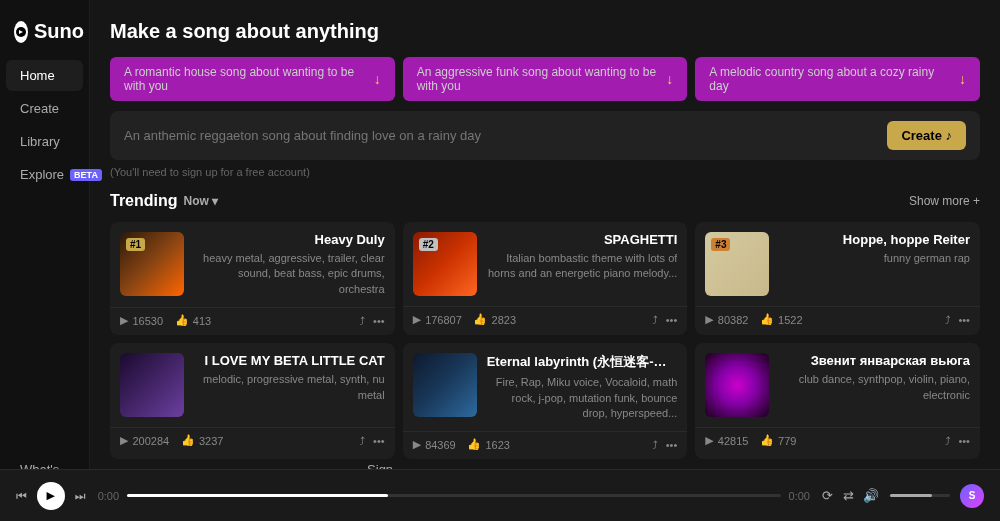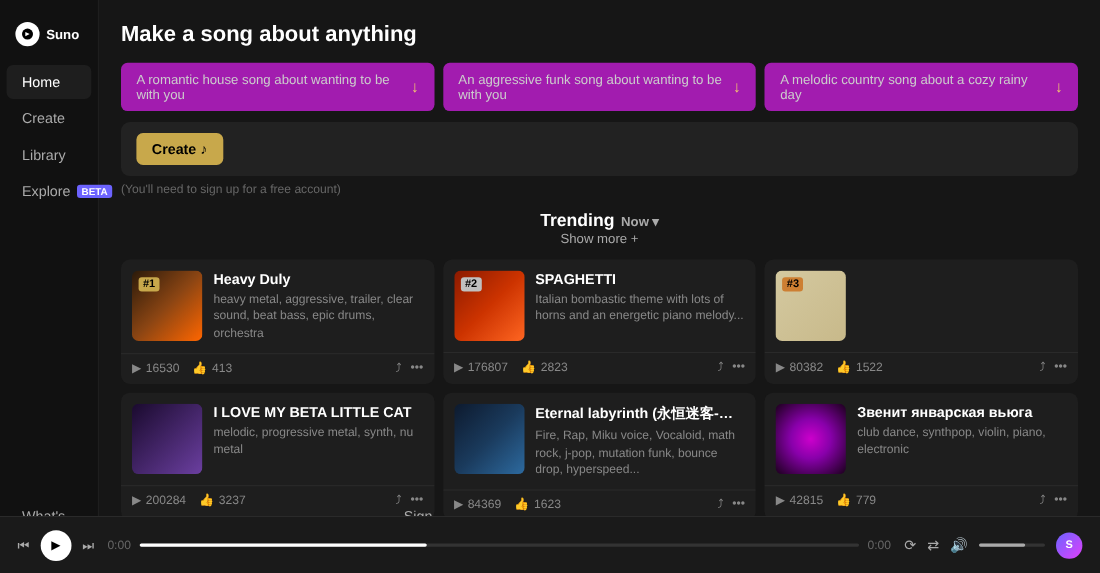--- a/index.html
+++ b/index.html
@@ -23,21 +23,21 @@
       flex-direction: column;
       padding: 12px 0;
       z-index: 10;
       border-right: 1px solid #1e1e1e;
     }
     .sidebar-logo {
       display: flex;
       align-items: center;
       gap: 6px;
       padding: 8px 14px 16px;
-      font-size: 12px;
+      font-size: 20px;
       font-weight: 700;
       color: #fff;
     }
     .logo-icon {
       width: 22px; height: 22px;
       background: #fff;
       border-radius: 50%;
       display: flex; align-items: center; justify-content: center;
     }
     .logo-icon svg { width: 14px; height: 14px; }
@@ -161,21 +161,20 @@
       text-align: left;
       margin-top: -12px;
       margin-bottom: 14px;
     }
     
     .section-header {
       display: flex;
       align-items: center;
       justify-content: space-between;
       margin-bottom: 12px;
-      flex-direction: column;
     }
     .section-title {
       font-size: 16px;
       font-weight: 700;
       display: flex;
       align-items: center;
       gap: 6px;
     }
     .now-selector {
       font-size: 12px;
@@ -246,21 +245,21 @@
       transition: opacity 0.15s;
     }
     .play-btn-overlay {
       width: 24px; height: 24px;
       background: rgba(255,255,255,0.9);
       border-radius: 50%;
       display: flex; align-items: center; justify-content: center;
       color: #000;
       font-size: 10px;
     }
-    .track-info { flex: 1; min-width: 0; }
+    .track-info { flex: 1; min-width: 0; text-align: right; }
     .track-name {
       font-size: 13px;
       font-weight: 600;
       color: #fff;
       margin-bottom: 4px;
       white-space: nowrap;
       overflow: hidden;
       text-overflow: ellipsis;
     }
     .track-desc {
@@ -501,20 +500,21 @@
       <span>An aggressive funk song about wanting to be with you</span>
       <span class="pill-arrow">↓</span>
     </div>
     <div class="suggestion-pill">
       <span>A melodic country song about a cozy rainy day</span>
       <span class="pill-arrow">↓</span>
     </div>
   </div>
 
   <div class="create-bar">
+    <input class="create-input" type="text" placeholder="An anthemic reggaeton song about finding love on a rainy day" style="">
     <button class="create-btn">Create ♪</button>
   </div>
   <div class="signup-hint">(You'll need to sign up for a free account)</div>
 
   <div class="section-header">
     <div class="section-title">
       <span>Trending</span>
       <div class="now-selector">
         <span>Now</span>
         <span>▾</span>
@@ -584,20 +584,24 @@
   </div>
       <div class="track-card">
     <div class="track-top">
       <div class="track-thumb">
         <div class="rank-badge rank-3">#3</div>
         <div class="thumb-hoppe"></div>
         <div class="play-overlay">
           <div class="play-btn-overlay">▶</div>
         </div>
       </div>
+      <div class="track-info">
+        <div class="track-name">Hoppe, hoppe Reiter</div>
+        <div class="track-desc">funny german rap</div>
+      </div>
     </div>
     <div class="track-bottom">
       <div class="track-stat">
         <span>▶</span>
         <span>80382</span>
       </div>
       <div class="track-stat">
         <span>👍</span>
         <span>1522</span>
       </div>

